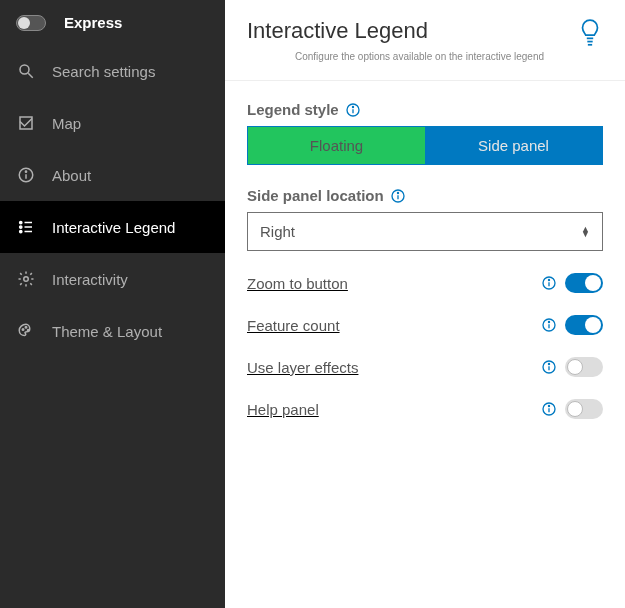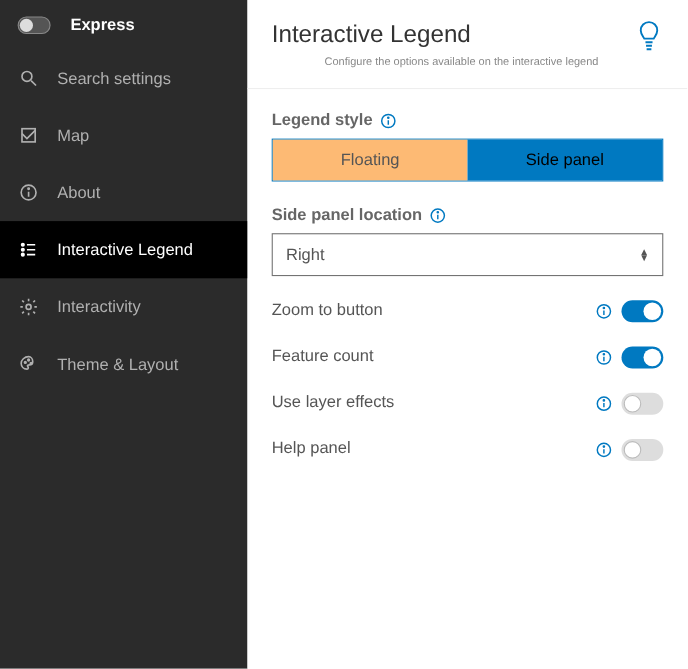--- a/index.html
+++ b/index.html
@@ -124,26 +124,26 @@
 .segmented {
   display: flex;
   border: 1px solid #0079c1;
 }
 .segmented .seg {
   flex: 1;
   padding: 10px 8px;
   text-align: center;
   font-size: 15px;
   cursor: pointer;
-  background: #fdba74;
+  background: #22c55e;
   color: #555;
 }
 .segmented .seg.selected {
   background: #0079c1;
-  color: #000000;
+  color: #e5e5e5;
 }
 .select-box {
   border: 1px solid #737373;
   padding: 10px 12px;
   font-size: 15px;
   color: #555;
   display: flex;
   align-items: center;
   justify-content: space-between;
   cursor: pointer;
@@ -151,21 +151,23 @@
 }
 .chev-updown {
   display: flex;
   flex-direction: column;
   line-height: 5px;
   font-size: 9px;
   color: #555;
 }
 .toggle-row {
   display: flex;
+  align-items: center;
   justify-content: space-between;
+  text-decoration: underline;
 }
 .toggle-row .label {
   font-size: 15px;
   color: #555;
 }
 .toggle-right {
   display: flex;
   align-items: center;
   gap: 8px;
 }

